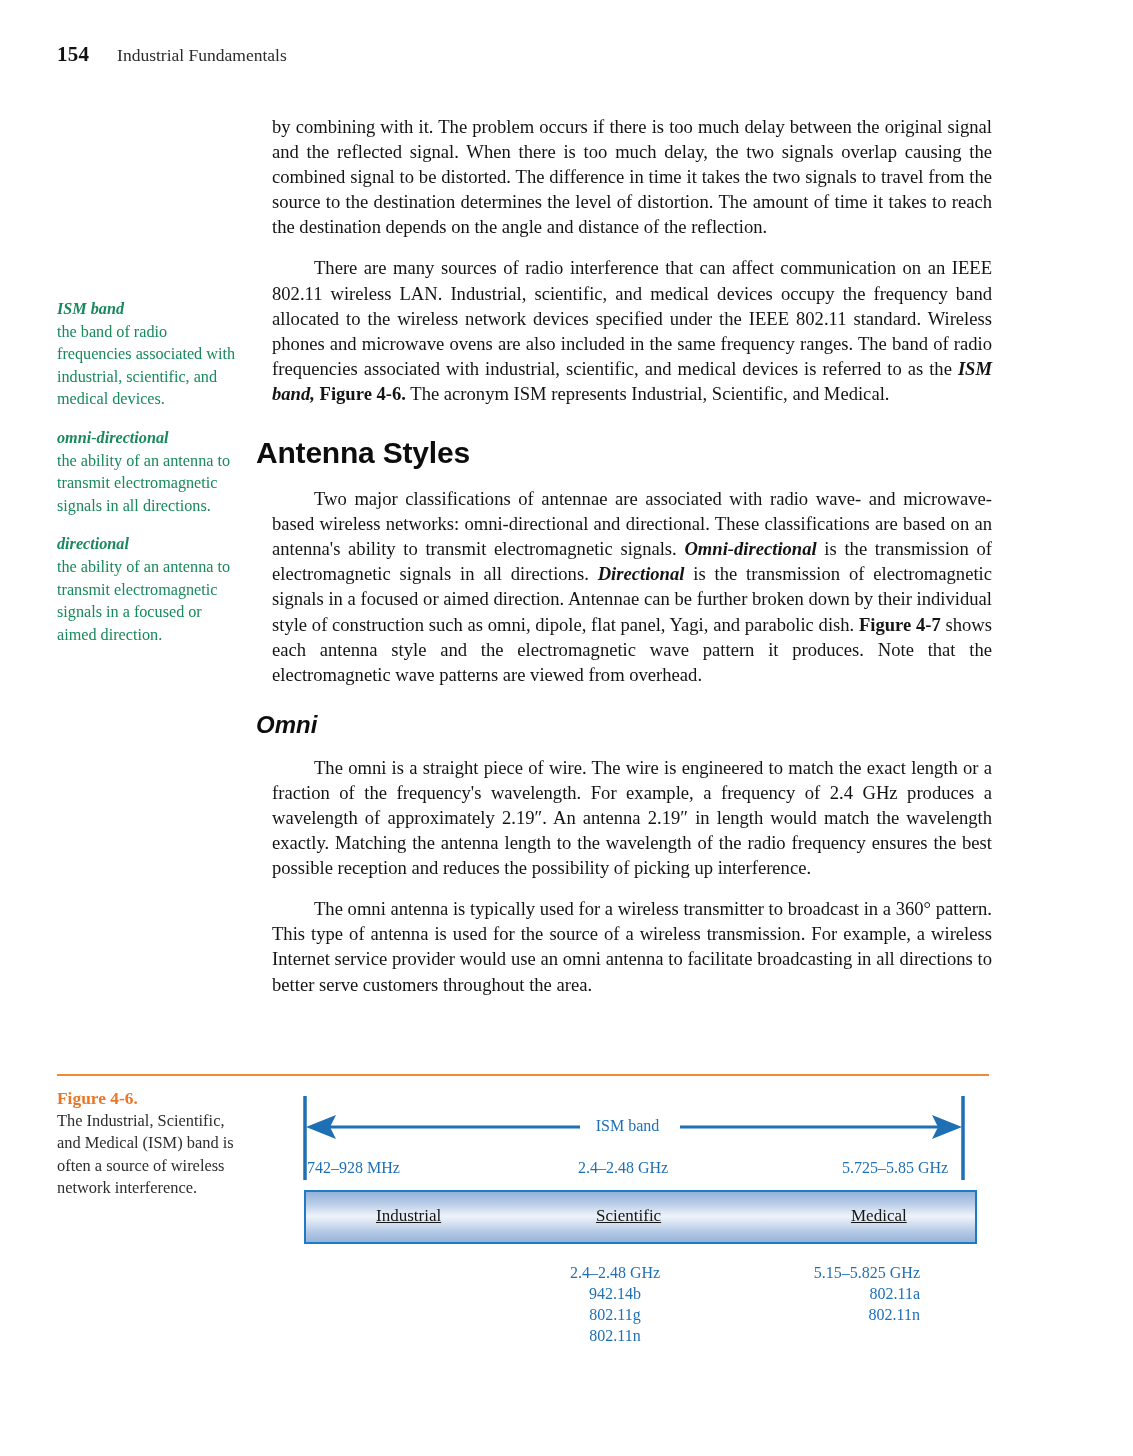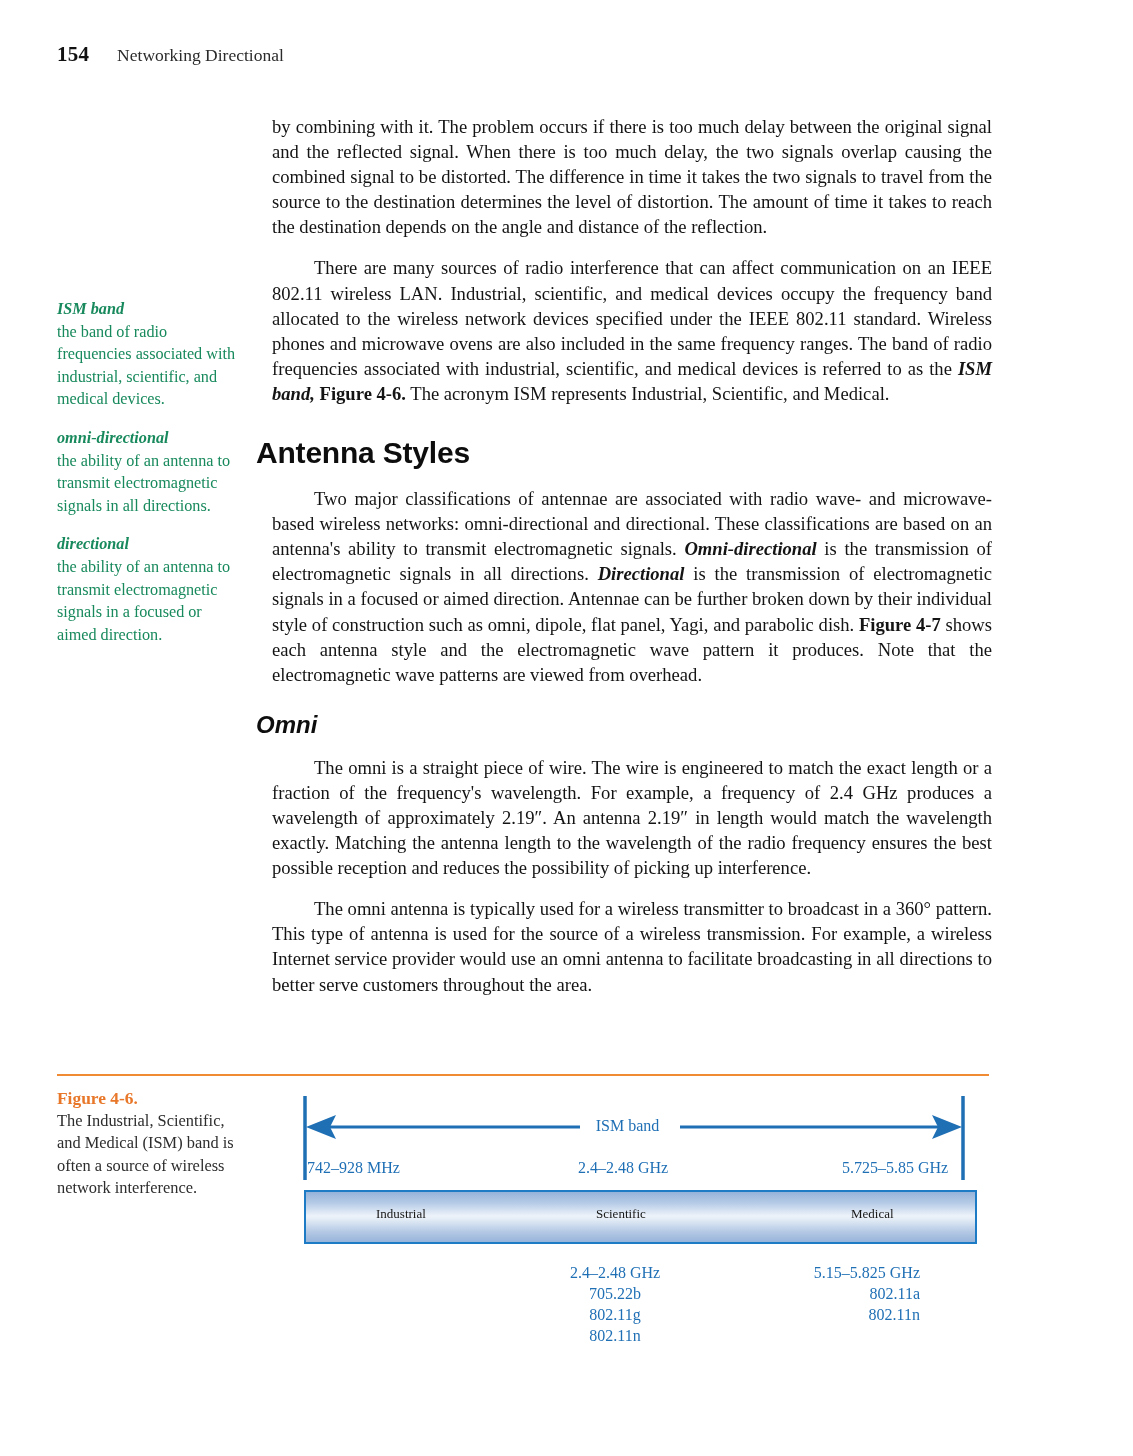--- a/index.html
+++ b/index.html
@@ -172,23 +172,24 @@
         #94b2d9 0%,
         #b6cbe6 22%,
         #eef3fa 48%,
         #e3ecf6 55%,
         #b3c8e4 80%,
         #97b4da 100%);
   }
   .ism-bar .seg {
     position: absolute;
     top: 14px;
-    font-size: 13px;
+    font-size: 17px;
     color: #161616;
     white-space: nowrap;
+    text-decoration: underline;
   }
   .seg-1 { left: 70px; }
   .seg-2 { left: 290px; }
   .seg-3 { left: 545px; text-align: center; }
 
   .std-cols {
     position: absolute;
     top: 172px;
     left: 0;
     width: 680px;
@@ -214,21 +215,21 @@
     width: 700px;
     height: 100px;
     overflow: visible;
   }
 </style>
 </head>
 <body>
 
 <div class="running-head">
   <span class="folio">154</span>
-  <span class="head-title">Networking Directional</span>
+  <span class="head-title">Industrial Fundamentals</span>
 </div>
 
 <aside class="glossary">
   <div class="gloss-entry">
     <span class="gloss-term">ISM band</span>
     <span class="gloss-def">the band of radio frequencies associated with industrial, scientific, and medical devices.</span>
   </div>
   <div class="gloss-entry">
     <span class="gloss-term">omni-directional</span>
     <span class="gloss-def">the ability of an antenna to transmit electromagnetic signals in all directions.</span>
@@ -302,21 +303,21 @@
 
   <div class="ism-bar">
     <span class="seg seg-1">Industrial</span>
     <span class="seg seg-2">Scientific</span>
     <span class="seg seg-3">Medical</span>
   </div>
 
   <div class="std-cols">
     <div class="std-col std-col-a">
       <div>2.4–2.48 GHz</div>
-      <div>705.22b</div>
+      <div>942.14b</div>
       <div>802.11g</div>
       <div>802.11n</div>
     </div>
     <div class="std-col std-col-b">
       <div>5.15–5.825 GHz</div>
       <div>802.11a</div>
       <div>802.11n</div>
     </div>
   </div>
 

